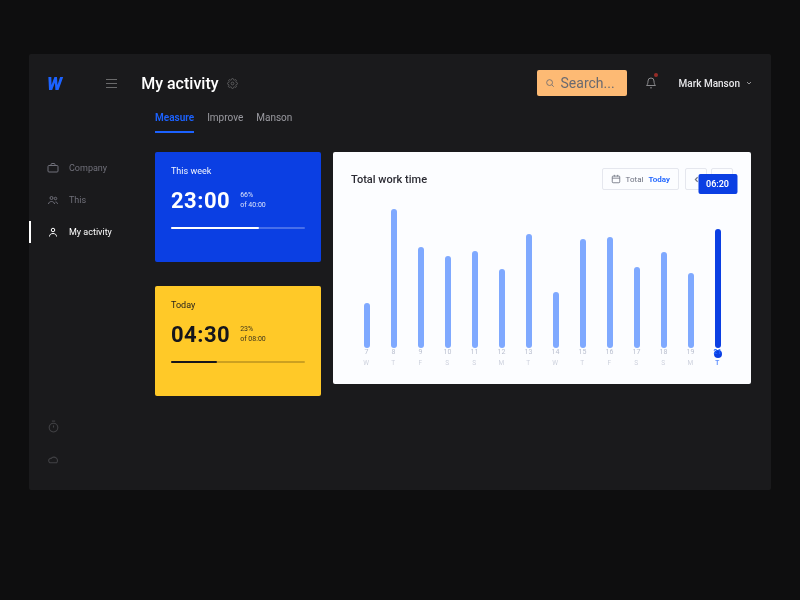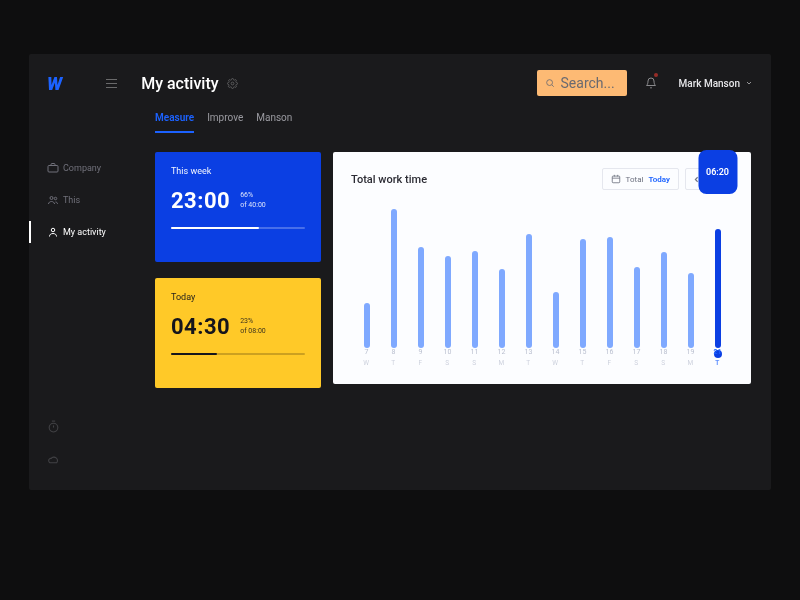--- a/index.html
+++ b/index.html
@@ -16,26 +16,26 @@
   .search svg{margin-right:6px;flex:none}
   .bell{position:relative;margin-right:22px;opacity:.55}
   .bell .dot{position:absolute;top:-1px;right:-1px;width:4px;height:4px;background:#ff3b30;border-radius:50%}
   .user{display:flex;align-items:center;color:#e7e7ea;font-size:10px;font-weight:500}
   .user svg{margin-left:5px;opacity:.6}
   .tabs{display:flex;gap:13px;padding-left:126px;height:24px;align-items:flex-start;font-size:10px;color:#9a9aa0}
   .tab{padding-bottom:8px;border-bottom:2px solid transparent;cursor:pointer}
   .tab.active{color:#1c62ff;border-bottom-color:#1c62ff;font-weight:600}
   .body{display:flex;flex:1;min-height:0}
   .sidebar{width:126px;padding-top:16px;display:flex;flex-direction:column;position:relative}
-  .nav-item{display:flex;align-items:center;gap:4px;padding:10px 0 10px 18px;color:#70707a;font-size:9px;cursor:pointer}
+  .nav-item{display:flex;align-items:center;gap:10px;padding:10px 0 10px 18px;color:#70707a;font-size:9px;cursor:pointer}
   .nav-item.active{color:#fff}
   .nav-item.active::before{content:"";position:absolute;left:0;width:2px;height:22px;background:#fff}
   .sidebar-bottom{margin-top:auto;padding:0 0 20px 18px;display:flex;flex-direction:column;gap:14px;opacity:.3}
   .main{flex:1;display:flex;gap:12px;padding:16px 20px 0 0}
-  .cards{display:flex;flex-direction:column;gap:16px;width:166px}
+  .cards{display:flex;flex-direction:column;gap:24px;width:166px}
   .card{padding:14px 16px 16px;border-radius:2px;color:#fff;height:110px;display:flex;flex-direction:column}
   .card.blue{background:#0b3fe3}
   .card.yellow{background:#ffc928;color:#15151c}
   .card-label{font-size:9px;font-weight:400;opacity:.95;margin-bottom:12px}
   .card-row{display:flex;align-items:center;gap:10px}
   .card-time{font-size:22px;font-weight:700;letter-spacing:.5px}
   .card-meta{font-size:7px;line-height:1.35;opacity:.85}
   .progress-track{position:relative;height:2px;margin-top:14px;border-radius:2px}
   .card.blue .progress-track{background:rgba(255,255,255,.25)}
   .card.yellow .progress-track{background:rgba(0,0,0,.2)}
@@ -51,21 +51,21 @@
   .range .scope{margin-right:5px}
   .range .today{color:#1c62ff;font-weight:600}
   .nav-arrow{width:22px;height:22px;border:1px solid #e5e7ee;border-radius:2px;display:flex;align-items:center;justify-content:center;color:#6e7280;cursor:pointer}
   .nav-arrow + .nav-arrow{margin-left:4px}
   .chart-body{flex:1;position:relative;margin-top:8px}
   .chart-bars{position:absolute;inset:0 0 26px 0;display:flex;align-items:flex-end;gap:0;padding:0 2px}
   .bar-slot{flex:1;display:flex;justify-content:center;align-items:flex-end;height:100%;position:relative}
   .bar{width:6px;border-radius:3px;background:#7fa9ff}
   .bar.highlight{background:#0b3fe3;position:relative}
   .bar.highlight::after{content:"";position:absolute;left:50%;bottom:-10px;transform:translateX(-50%);width:8px;height:8px;background:#0b3fe3;border-radius:50%}
-  .tooltip{position:absolute;bottom:100%;left:50%;transform:translateX(-50%);margin-bottom:4px;background:#0b3fe3;color:#fff;font-size:9px;font-weight:600;padding:17px 8px;border-radius:8px;white-space:nowrap}
+  .tooltip{position:absolute;bottom:100%;left:50%;transform:translateX(-50%);margin-bottom:4px;background:#0b3fe3;color:#fff;font-size:9px;font-weight:600;padding:5px 8px;border-radius:2px;white-space:nowrap}
   .chart-axis{position:absolute;left:0;right:0;bottom:0;height:26px;display:flex;padding:0 2px}
   .axis-item{flex:1;text-align:center;font-size:7px;color:#b9bfcf;line-height:1.4}
   .axis-item.today-col{color:#1c62ff;font-weight:700}
   .axis-item .dow{display:block;opacity:.7;font-size:6.5px;margin-top:1px;letter-spacing:.5px}
 </style>
 </head>
 <body>
 
 <div class="app">
 

